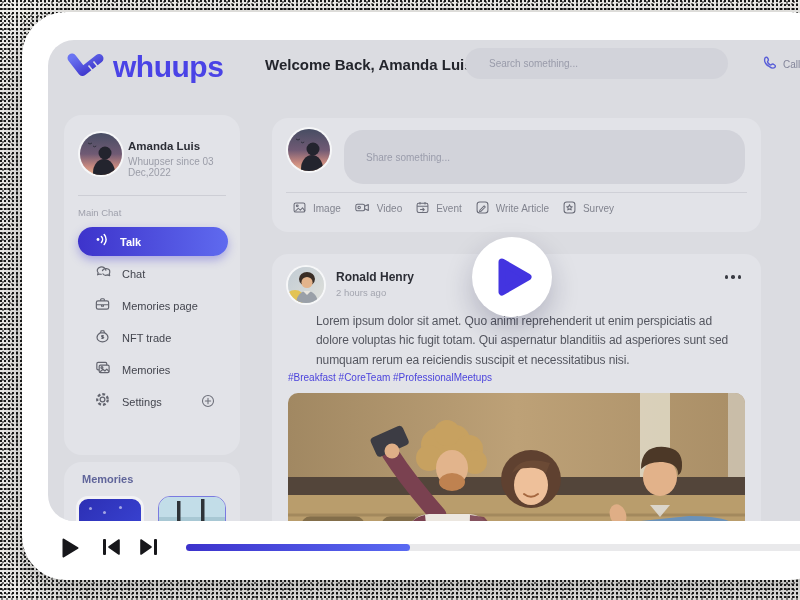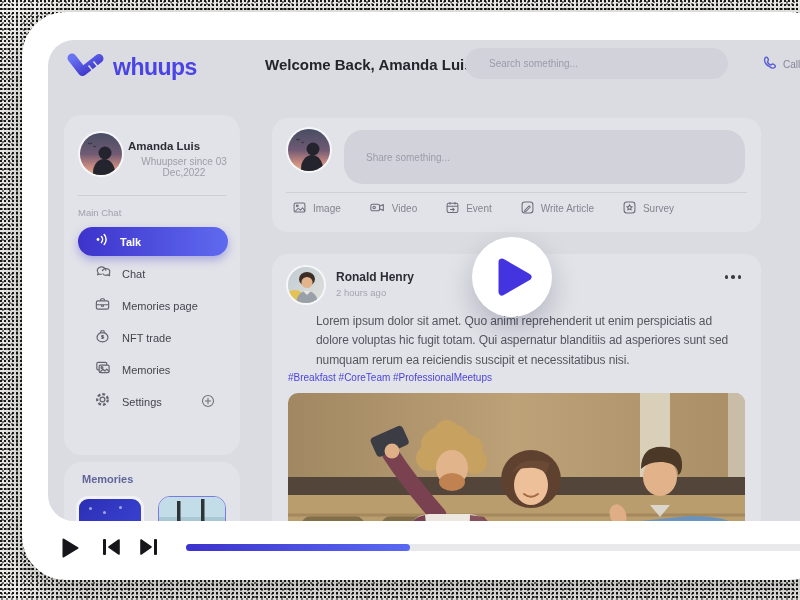--- a/index.html
+++ b/index.html
@@ -12,32 +12,32 @@
       radial-gradient(circle at 2px 4px, rgba(0,0,0,.45) 16%, transparent 18%);
     background-size:4px 4px,7px 7px,5px 5px;}
   
   .outer-card{position:absolute;left:22px;top:12px;width:812px;height:568px;
     background:#fff;border-radius:44px;box-shadow:0 10px 36px rgba(0,0,0,.28);}
   
   .frame{position:absolute;left:26px;top:28px;width:786px;height:481px;
     background:var(--c-frame-bg,#dbdce1);border-radius:26px;overflow:hidden;}
   
   .logo{position:absolute;left:18px;top:10px;display:flex;align-items:center;gap:9px;cursor:pointer;}
-  .logo-text{font-size:23px;font-weight:bold;color:#4a43e6;letter-spacing:-.5px;}
+  .logo-text{font-size:30px;font-weight:bold;color:#4a43e6;letter-spacing:-.5px;}
   .welcome{position:absolute;left:217px;top:16px;font-size:15px;font-weight:bold;color:var(--c-text-dark,#23252c);}
   .search-pill{position:absolute;left:417px;top:8px;width:263px;height:31px;border-radius:16px;
     background:var(--c-pill-bg,#d2d3da);}
   .search-pill input{width:100%;height:100%;border:0;background:transparent;outline:none;
     padding:0 24px;font-size:10px;color:#5a5c66;font-family:"Liberation Sans",sans-serif;box-sizing:border-box;}
   .search-pill input::placeholder{color:#999baa;}
   .calls{position:absolute;left:713px;top:15px;display:flex;align-items:center;gap:7px;cursor:pointer;}
   .calls-label{font-size:10px;color:#83859a;}
   
   .side-card{position:absolute;left:16px;top:75px;width:176px;height:340px;border-radius:18px;
-    background:var(--c-card-bg,#e2e3e8);text-align:center;}
+    background:var(--c-card-bg,#e2e3e8);}
   .avatar{border-radius:50%;overflow:hidden;box-shadow:0 0 0 2px rgba(255,255,255,.7);}
   .side-avatar{position:absolute;left:16px;top:18px;width:42px;height:42px;}
   .side-name{position:absolute;left:64px;top:25px;font-size:11.5px;font-weight:bold;color:#2c2e36;}
   .side-sub{position:absolute;left:64px;top:41px;font-size:10px;color:var(--c-text-gray,#9b9da8);}
   .side-div{position:absolute;left:14px;top:80px;width:148px;height:1px;background:#cdced5;}
   .menu-label{position:absolute;left:14px;top:92px;font-size:9.5px;color:#9fa1ac;}
   .menu{position:absolute;left:14px;top:112px;width:150px;}
   .menu-item{position:relative;height:29px;margin-bottom:3px;display:flex;align-items:center;
     padding-left:16px;gap:11px;border-radius:15px;cursor:pointer;color:#63656f;}
   .menu-item .mi-label{font-size:11px;color:#43454e;font-weight:500;}
@@ -57,21 +57,21 @@
   .main-col{position:absolute;left:224px;top:78px;width:489px;}
   .card{background:var(--c-card-bg,#e2e3e8);border-radius:16px;}
   .composer{position:relative;height:114px;margin-bottom:22px;}
   .composer-avatar{position:absolute;left:16px;top:11px;width:42px;height:42px;}
   .composer-pill{position:absolute;left:72px;top:12px;right:16px;height:54px;border-radius:19px;
     background:var(--c-pill-bg,#d2d3da);}
   .composer-pill input{width:100%;height:100%;border:0;background:transparent;outline:none;
     padding:0 22px;font-size:10px;color:#5a5c66;font-family:"Liberation Sans",sans-serif;box-sizing:border-box;}
   .composer-pill input::placeholder{color:#9a9cab;}
   .composer-div{position:absolute;left:14px;right:14px;top:74px;height:1px;background:#cfd0d7;}
-  .composer-actions{position:absolute;left:20px;top:82px;display:flex;gap:28px;align-items:flex-end;}
+  .composer-actions{position:absolute;left:20px;top:82px;display:flex;gap:13px;align-items:flex-end;}
   .c-action{display:flex;align-items:center;gap:6px;cursor:pointer;color:#6a6c78;}
   .c-action span{font-size:10px;color:#82848f;}
   
   .post{position:relative;padding:13px 16px 16px;min-height:320px;}
   .post-head{display:flex;align-items:flex-start;}
   .post-avatar{width:36px;height:36px;flex:0 0 36px;}
   .post-id{margin-left:12px;flex:1;}
   .post-name{font-size:12px;font-weight:bold;color:#2b2d35;margin-top:3px;}
   .post-time{font-size:9.5px;color:#a3a5af;margin-top:3px;}
   .ellipsis{display:flex;gap:3px;padding:8px 4px;cursor:pointer;}

